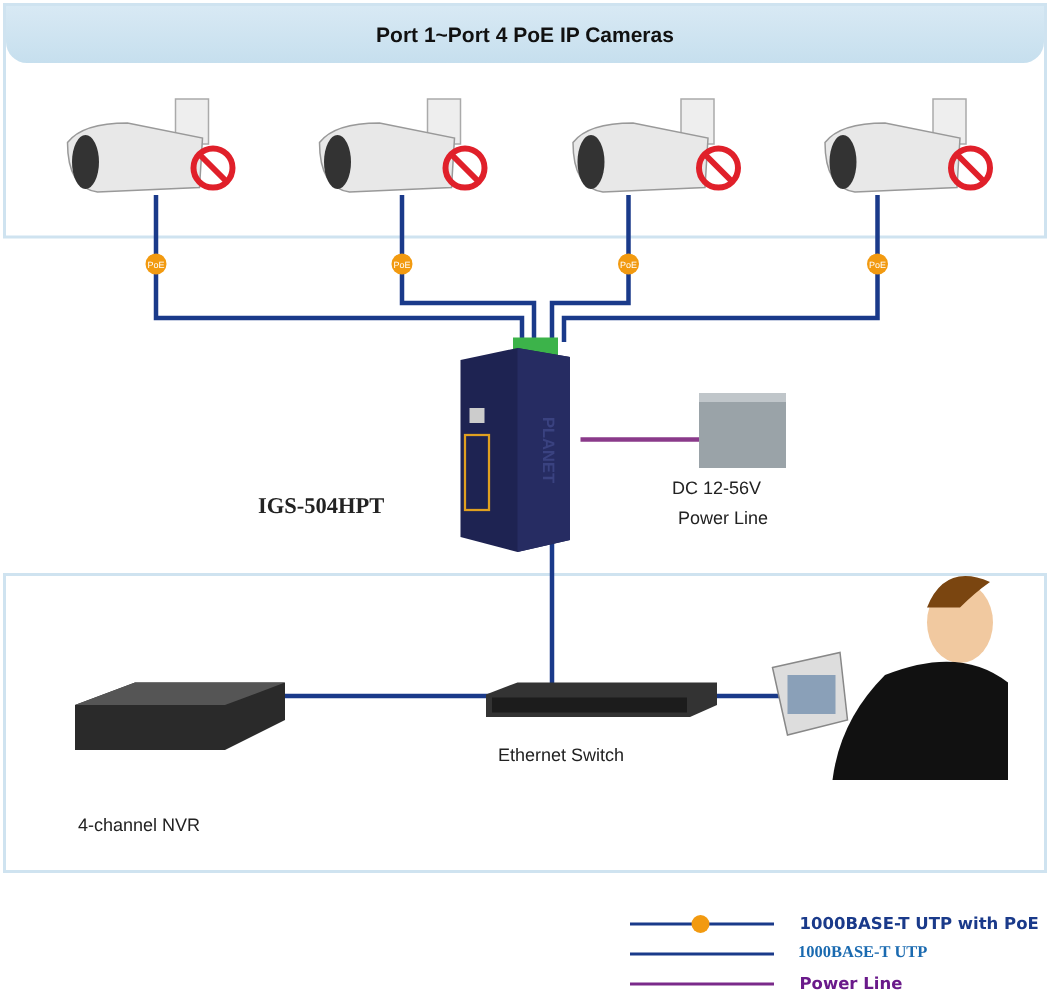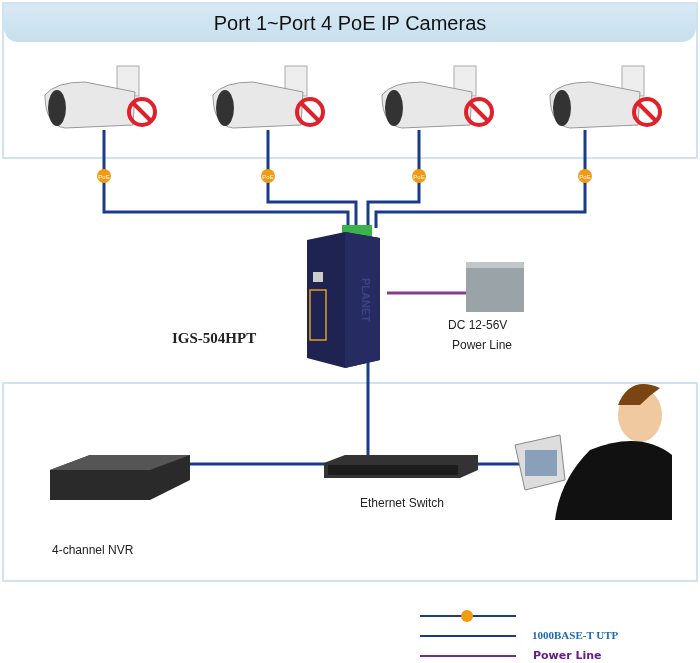--- a/index.html
+++ b/index.html
@@ -1,18 +1,18 @@
 <!DOCTYPE html>
 <html><head>
 <meta charset="utf-8">
 <style>
   body { margin:0; background:#fff; }
   #stage { position:relative; width:700px; height:663px; background:#fff; overflow:hidden; font-family:"Liberation Sans", sans-serif; }
   .panel { position:absolute; border:2px solid #cfe3f0; box-sizing:border-box; }
-  .band { position:absolute; background:linear-gradient(#d8e9f4,#c6dfee); border-radius:14px; display:flex; align-items:center; justify-content:center; font-weight:normal; font-size:20px; color:#111;text-align:center; }
+  .band { position:absolute; background:linear-gradient(#d8e9f4,#c6dfee); border-radius:14px; display:flex; align-items:center; justify-content:center; font-weight:bold; font-size:14px; color:#111;text-align:center; }
   svg { position:absolute; left:0; top:0; }
   .lbl { position:absolute; font-size:12px; color:#222; text-align:center; white-space:nowrap; }
   .legend-text { position:absolute; font-family:"DejaVu Sans", sans-serif; font-weight:bold; font-size:11px; white-space:nowrap; }
 </style>
 </head>
 <body>
 
 <div id="stage">
   <div class="panel" style="left:2px;top:2px;width:696px;height:157px;"></div>
   <div class="band" style="left:4px;top:4px;width:692px;height:38px;border-radius:0 0 14px 14px;">Port 1~Port 4 PoE IP Cameras</div>
@@ -111,17 +111,18 @@
       <circle cx="467" cy="616" r="6" fill="#f29a10"></circle>
       <line x1="420" y1="636" x2="516" y2="636" stroke="#1a3a8a" stroke-width="2"></line>
       <line x1="420" y1="656" x2="516" y2="656" stroke="#7a2a8a" stroke-width="2"></line>
     </g>
   </svg>
 
   <div class="lbl" style="left:172px;top:330px;font-weight:bold;font-family:Liberation Serif, serif;font-size:15px;">IGS-504HPT</div>
   <div class="lbl" style="left:448px;top:318px;">DC 12-56V</div>
   <div class="lbl" style="left:452px;top:338px;">Power Line</div>
   <div class="lbl" style="left:52px;top:496px;margin-top:47px;">4-channel NVR</div>
-  <div class="lbl" style="left:332px;top:496px;margin-left:28px;">Ethernet Switch</div>
+  <div class="lbl" style="left:332px;top:496px;">Ethernet Switch</div>
 
+  <div class="legend-text" style="left:533px;top:609px;color:#1a3a8a;">1000BASE-T UTP with PoE</div>
   <div class="legend-text" style="left:532px;top:629px;color:#1a6ab0;font-family:Liberation Serif, serif;">1000BASE-T UTP</div>
   <div class="legend-text" style="left:533px;top:649px;color:#6a1a8a;text-align:right;">Power Line</div>
 </div>
 
 </body></html>

